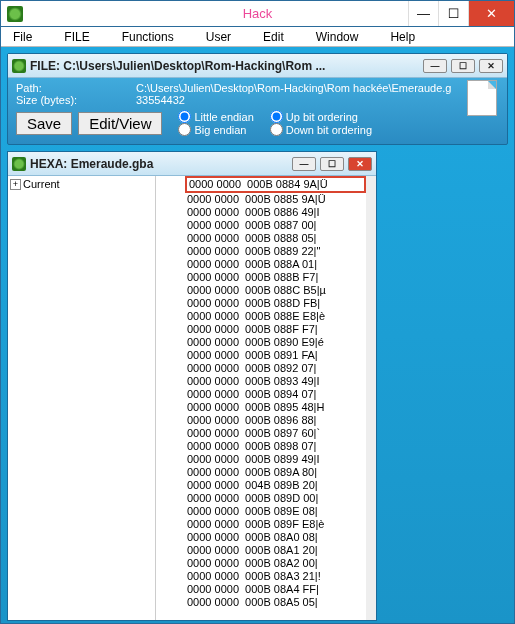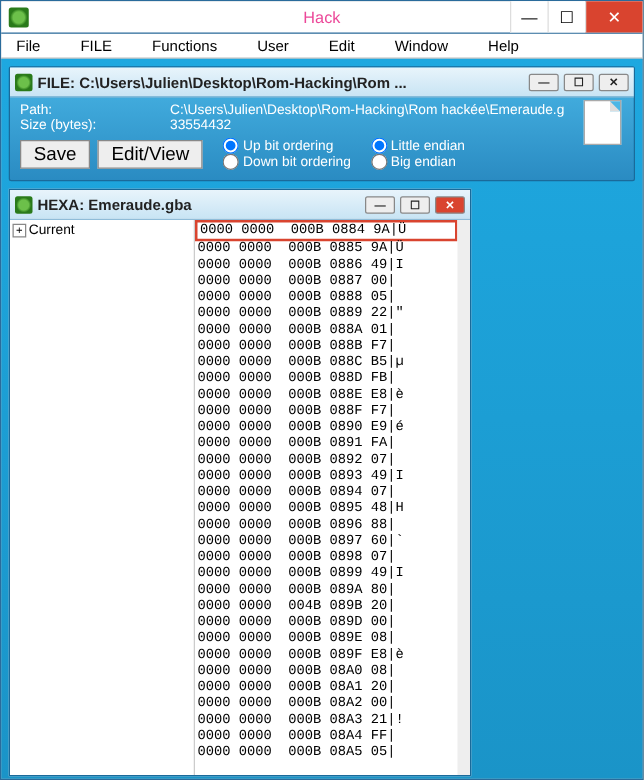--- a/index.html
+++ b/index.html
@@ -28,21 +28,21 @@
   .file-controls { display: flex; align-items: center; margin-top: 4px; gap: 6px; }
   .file-controls button { background: #eee; border: 1px solid #888; padding: 2px 10px; font-size: 15px; cursor: pointer; }
   .radio-group { display: flex; flex-direction: column; margin-left: 10px; font-size: 11px; }
   .radio-group label { display: flex; align-items: center; gap: 3px; color: #fff; }
   .radio-group input { margin: 0; }
   .mdi-hexa { width: 370px; height: 470px; background: #fff; border: 1px solid #1a6a9a; display: flex; flex-direction: column; }
   .hexa-body { flex: 1; display: flex; overflow: hidden; }
   .tree-panel { width: 148px; border-right: 1px solid #ccc; background: #fff; padding: 2px; font-size: 11px; }
   .tree-row { display: flex; align-items: center; gap: 2px; }
   .tree-expander { width: 11px; height: 11px; border: 1px solid #888; display: flex; align-items: center; justify-content: center; font-size: 9px; line-height: 1; cursor: pointer; }
-  .hex-panel { flex: 1; overflow: hidden; font-family: Liberation Mono, monospace; font-size: 11px; line-height: 13px; background: #fff; }
+  .hex-panel { flex: 1; overflow: hidden; font-family: Liberation Sans, sans-serif; font-size: 11px; line-height: 13px; background: #fff; margin-left: 29px; }
   .hex-header { border: 2px solid #d9442f; padding: 0 2px; white-space: pre; background:#fff; }
   .hex-rows { padding: 0 2px; }
   .hex-row { white-space: pre; }
   .hex-addr { display: inline; }
   .hex-ascii { display: inline; }
   .scrollbar { width: 10px; background: #eee; }
 </style>
 </head>
 <body>
 
@@ -88,35 +88,35 @@
         <div class="file-row">
           <div class="file-label">Size (bytes):</div>
           <div class="file-val">33554432</div>
         </div>
         <div class="file-controls">
           <button>Save</button>
           <button>Edit/View</button>
           <div class="radio-group">
             <label>
                 <input type="radio" checked="" style="">
+                <span>Little endian</span>
+              </label>
+            <label>
+                <input type="radio" style="">
+                <span>Big endian</span>
+              </label>
+          </div>
+          <div class="radio-group">
+            <label>
+                <input type="radio" checked="" style="">
                 <span>Up bit ordering</span>
               </label>
             <label>
                 <input type="radio" style="">
                 <span>Down bit ordering</span>
-              </label>
-          </div>
-          <div class="radio-group">
-            <label>
-                <input type="radio" checked="" style="">
-                <span>Little endian</span>
-              </label>
-            <label>
-                <input type="radio" style="">
-                <span>Big endian</span>
               </label>
           </div>
         </div>
       </div>
     </div>
 
     <div class="mdi-hexa">
       <div class="mdi-titlebar">
         <div class="app-icon"></div>
         <span>HEXA: Emeraude.gba</span>

